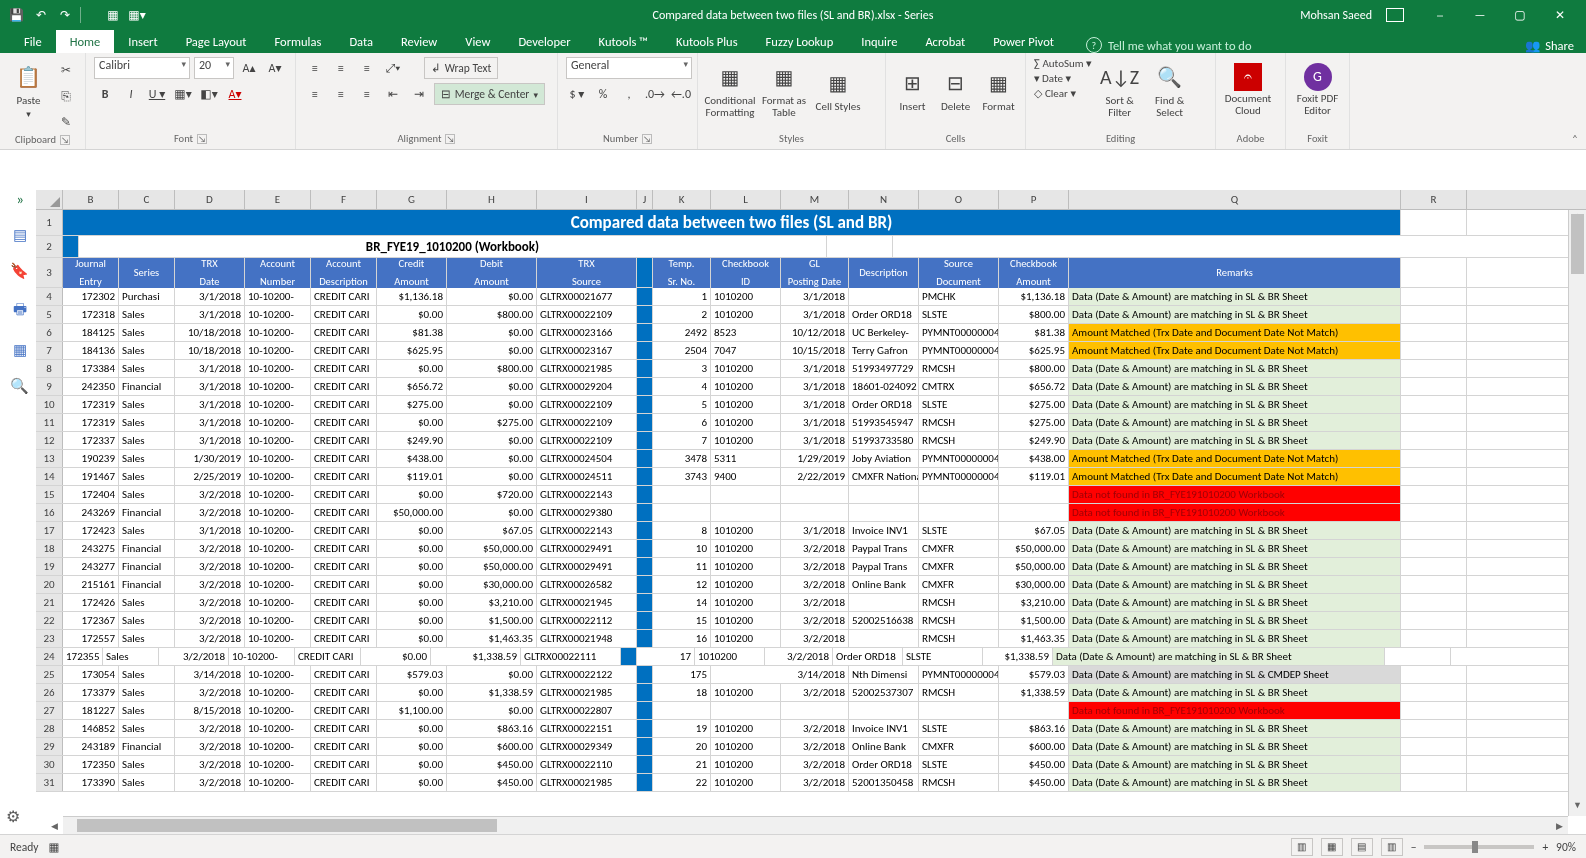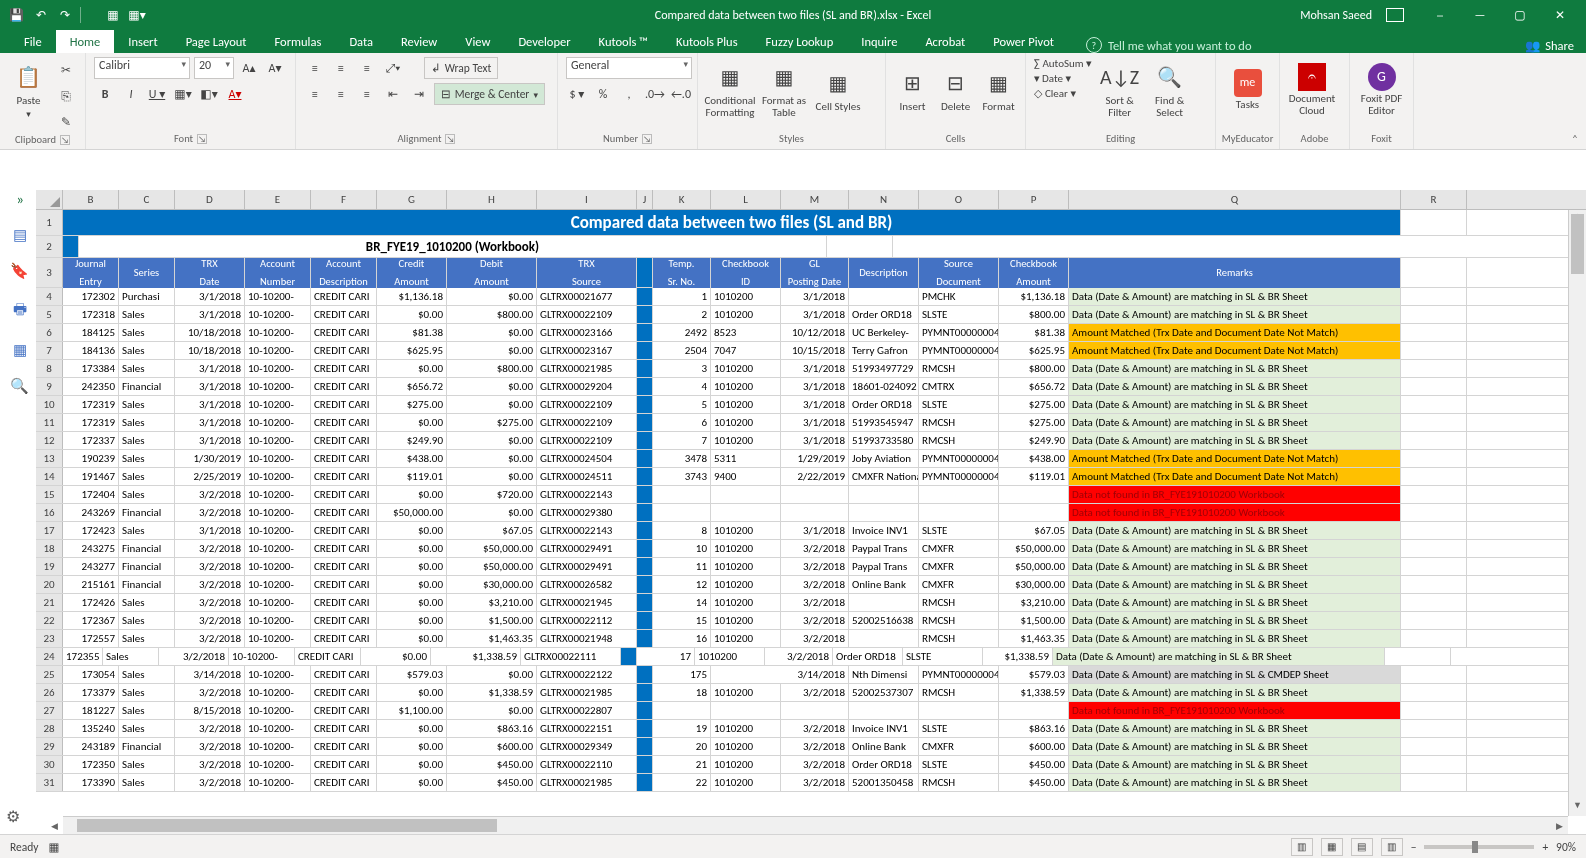--- a/index.html
+++ b/index.html
@@ -74,21 +74,21 @@
 
 <div class="titlebar">
   <div class="qat">
     <span>💾</span>
     <span>↶</span>
     <span>↷</span>
     <span style="border-left:1px solid rgba(255,255,255,.4);height:16px;"></span>
     <span>▦</span>
     <span>▦▾</span>
   </div>
-  <div class="doc-title">Compared data between two files (SL and BR).xlsx  -  Excel</div>
+  <div class="doc-title">Compared data between two files (SL and BR).xlsx  -  Series</div>
   <div class="win-controls">
     <span class="username">Mohsan Saeed</span>
     <span class="signin-box"></span>
     <span class="btn">⎯</span>
     <span class="btn">—</span>
     <span class="btn">▢</span>
     <span class="btn">✕</span>
   </div>
 </div>
 
@@ -267,31 +267,20 @@
       <div class="big-btn" style="width:44px">
           <div class="ico">🔍</div>
           <span>Find &amp; Select</span>
         </div>
     </div>
     <div class="grp-label">
         <span>Editing</span>
       </div>
   </div>
 
-  <div class="rib-group" style="width:64px">
-    <div class="controls">
-        <div class="big-btn">
-          <div class="ico" style="background:#e94f3d;color:#fff;border-radius:4px;width:28px;height:28px;font-size:12px;">me</div>
-          <span>Tasks</span>
-        </div>
-      </div>
-    <div class="grp-label">
-        <span>MyEducator</span>
-      </div>
-  </div>
 
   <div class="rib-group" style="width:70px">
     <div class="controls">
         <div class="big-btn">
           <div class="ico" style="background:#c00;color:#fff;width:28px;height:28px;font-size:14px;">𝄐</div>
           <span>Document Cloud</span>
         </div>
       </div>
     <div class="grp-label">
         <span>Adobe</span>
@@ -850,21 +839,21 @@
         <div class="cell" style="width: 70px;"></div>
         <div class="cell num" style="width: 68px;"></div>
         <div class="cell" style="width: 70px;"></div>
         <div class="cell" style="width: 80px;"></div>
         <div class="cell num" style="width: 70px;"></div>
         <div class="cell remark-red" style="width: 332px;">Data not found in BR_FYE191010200 Workbook</div>
         <div class="cell" style="width: 66px;"></div>
       </div>
       <div class="row">
         <div class="rh">28</div>
-        <div class="cell num" style="width: 56px;">135240</div>
+        <div class="cell num" style="width: 56px;">146852</div>
         <div class="cell" style="width: 56px;">Sales</div>
         <div class="cell num" style="width: 70px;">3/2/2018</div>
         <div class="cell" style="width: 66px;">10-10200-</div>
         <div class="cell" style="width: 66px;">CREDIT CARI</div>
         <div class="cell num" style="width: 70px;">$0.00</div>
         <div class="cell num" style="width: 90px;">$863.16</div>
         <div class="cell" style="width: 100px;">GLTRX00022151</div>
         <div class="cell divider-col" style="width: 16px;"></div>
         <div class="cell num" style="width: 58px;">19</div>
         <div class="cell" style="width: 70px;">1010200</div>

